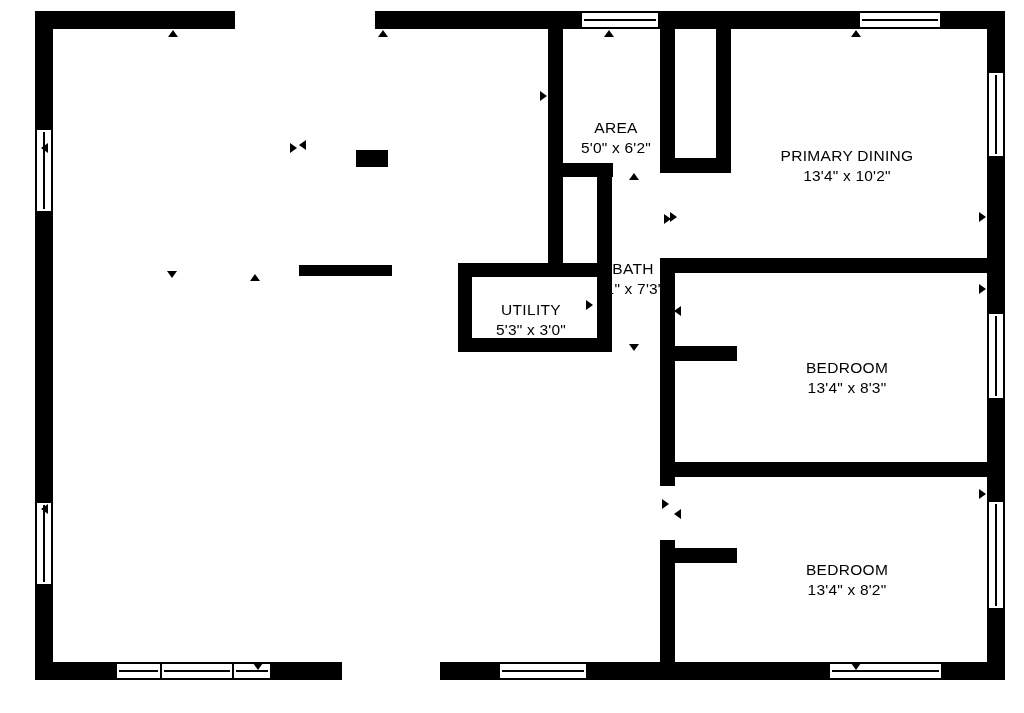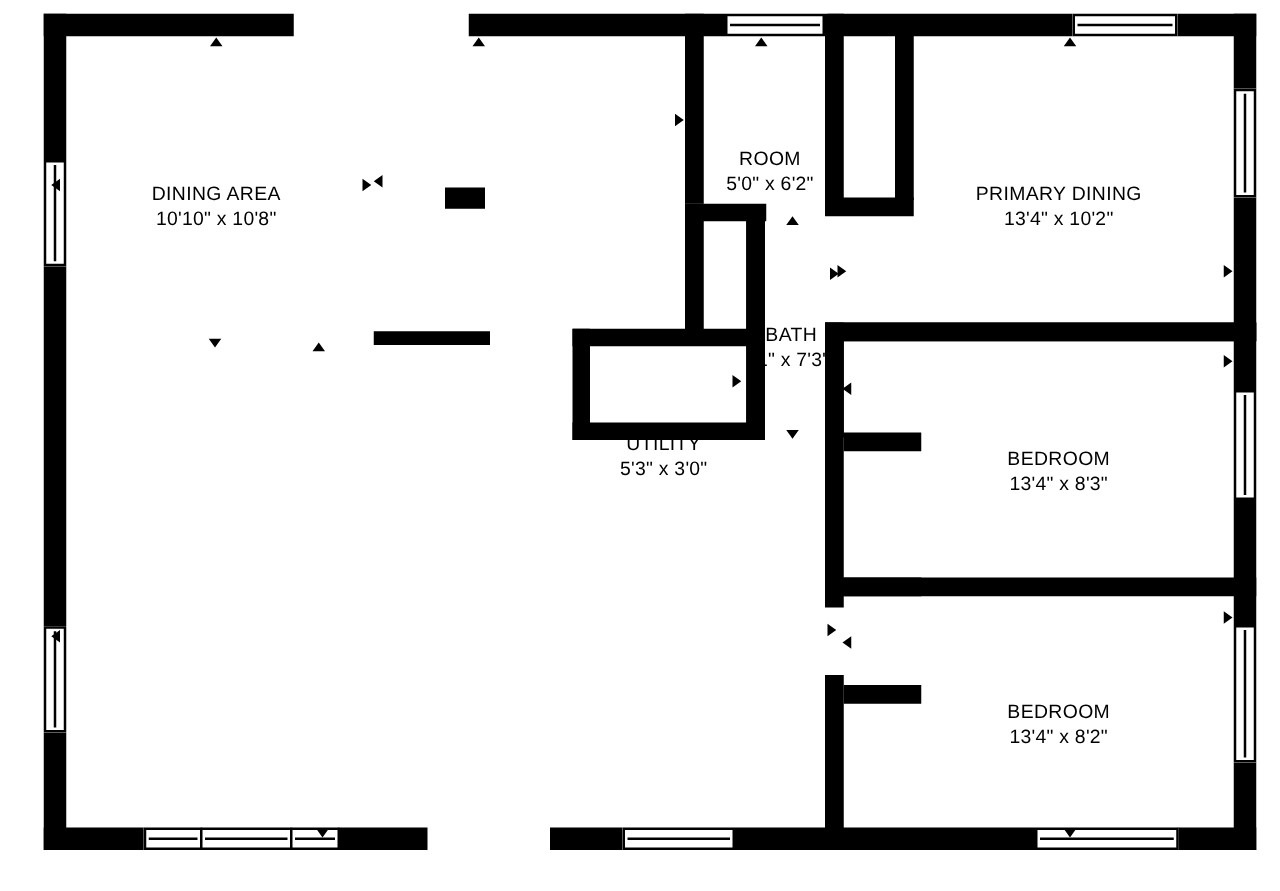--- a/index.html
+++ b/index.html
@@ -203,42 +203,38 @@
   <div class="door-mark right" style="left:979px; top:284px;"></div>
   <div class="door-mark down" style="left:851px; top:463px;"></div>
 
   <div class="door-mark right" style="left:662px; top:499px;"></div>
   <div class="door-mark left" style="left:674px; top:509px;"></div>
   <div class="door-mark right" style="left:979px; top:489px;"></div>
 
   <div class="door-mark down" style="left:253px; top:663px;"></div>
   <div class="door-mark down" style="left:851px; top:663px;"></div>
 
-  <div class="room-label" style="left:173px; top:146px;">
-    <span class="room-name">DINING AREA</span>
-    <span class="room-dims">10'10" x 10'8"</span>
-  </div>
 
 
   <div class="room-label" style="left:616px; top:118px;">
-    <span class="room-name">ROOM</span>
+    <span class="room-name">AREA</span>
     <span class="room-dims">5'0" x 6'2"</span>
   </div>
 
   <div class="room-label" style="left:847px; top:146px;">
     <span class="room-name">PRIMARY DINING</span>
     <span class="room-dims">13'4" x 10'2"</span>
   </div>
 
   <div class="room-label" style="left:633px; top:259px;">
     <span class="room-name">BATH</span>
     <span class="room-dims">'1" x 7'3"</span>
   </div>
 
-  <div class="room-label" style="left:531px; top:300px;margin-top:46px;">
+  <div class="room-label" style="left:531px; top:300px;">
     <span class="room-name">UTILITY</span>
     <span class="room-dims">5'3" x 3'0"</span>
   </div>
 
   <div class="room-label" style="left:847px; top:358px;">
     <span class="room-name">BEDROOM</span>
     <span class="room-dims">13'4" x 8'3"</span>
   </div>
 
 

